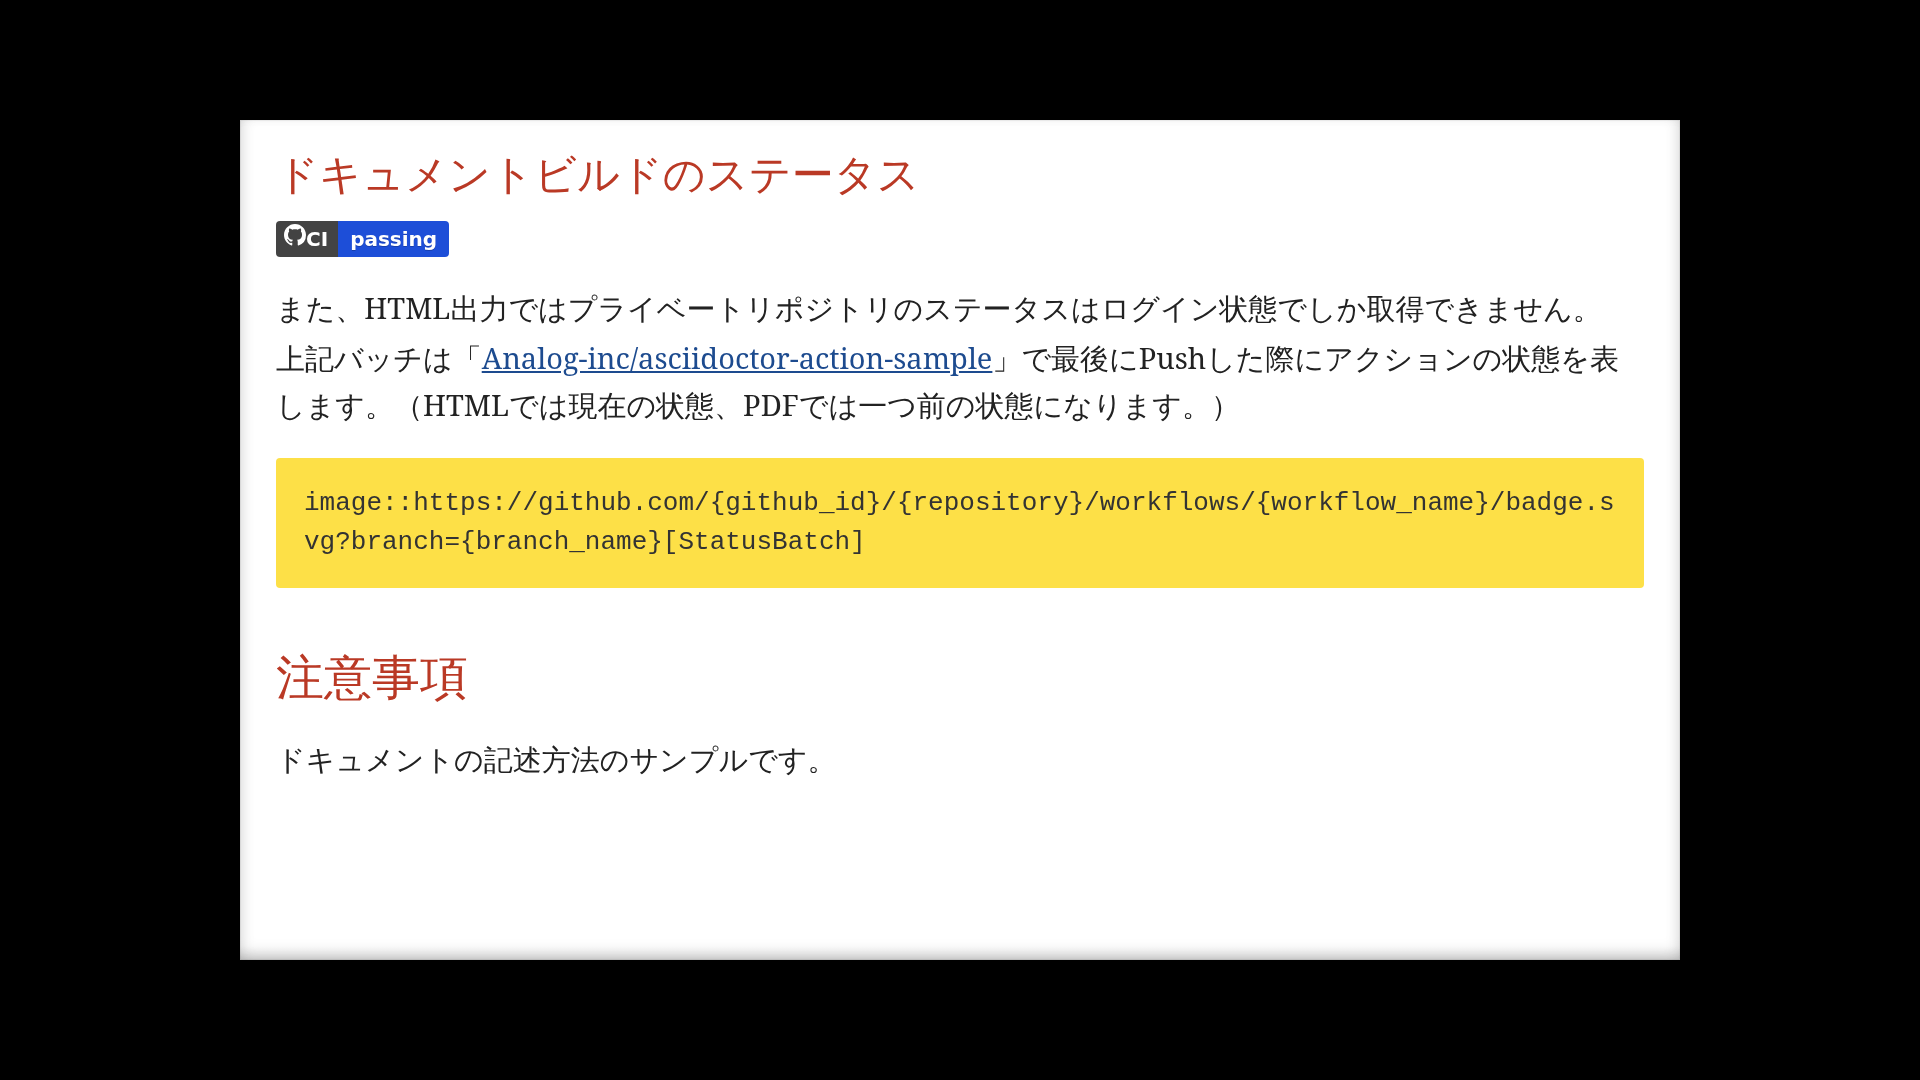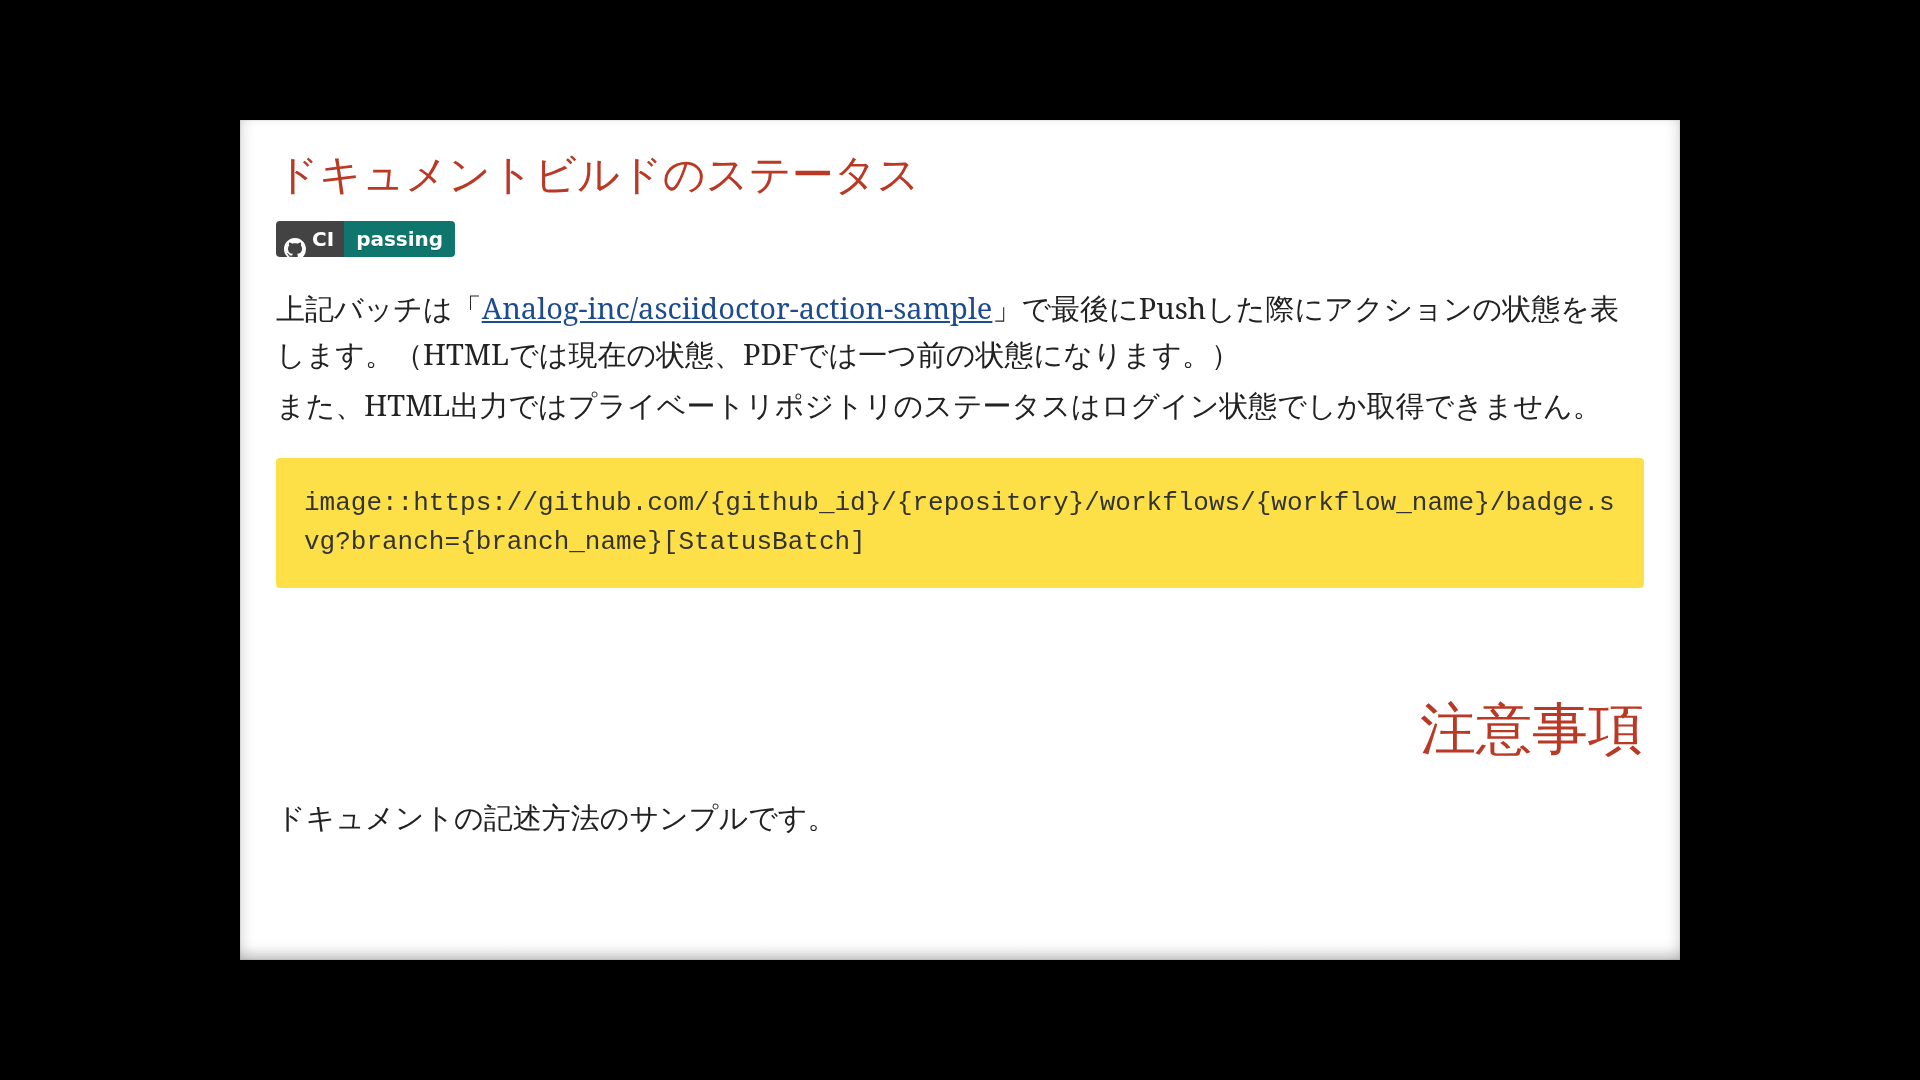--- a/index.html
+++ b/index.html
@@ -43,48 +43,46 @@
       border: 3px solid #fff;
     }
     h2.section-heading {
       color: #ba3925;
       font-weight: 400;
       font-size: 42px;
       margin-bottom: 18px;
       font-family: "Noto Sans", "Open Sans", sans-serif;
     }
     h2.section-heading.large {
-      font-size: 56px;
-      margin-top: 100px;
+      font-size: 48px;
+      margin-top: 55px;
       margin-bottom: 26px;
-      text-align: right;
     }
     .badge {
       display: inline-flex;
       align-items: stretch;
       border-radius: 4px;
       overflow: hidden;
       font-family: "DejaVu Sans", Verdana, sans-serif;
       font-size: 20px;
       font-weight: 600;
       height: 36px;
       line-height: 36px;
       margin-bottom: 28px;
       vertical-align: top;
     }
     .badge-left {
       background: #434343;
       color: #fff;
       display: inline-flex;
-      align-items: flex-end;
+      align-items: flex-start;
       padding: 0 10px 0 8px;
-      gap: 6px;
     }
     .badge-right {
-      background: #0f766e;
+      background: #1d4ed8;
       color: #fff;
       padding: 0 12px;
       display: inline-flex;
       align-items: center;
       text-shadow: 0 1px 0 rgba(0,0,0,0.2);
     }
     .gh-icon {
       width: 22px;
       height: 22px;
       display: inline-block;
@@ -140,24 +138,24 @@
         <span class="gh-icon">
           <svg viewBox="0 0 16 16" width="22" height="22" fill="#fff" aria-hidden="true">
             <path d="M8 0C3.58 0 0 3.58 0 8c0 3.54 2.29 6.53 5.47 7.59.4.07.55-.17.55-.38 0-.19-.01-.82-.01-1.49-2.01.37-2.53-.49-2.69-.94-.09-.23-.48-.94-.82-1.13-.28-.15-.68-.52-.01-.53.63-.01 1.08.58 1.23.82.72 1.21 1.87.87 2.33.66.07-.52.28-.87.51-1.07-1.78-.2-3.64-.89-3.64-3.95 0-.87.31-1.59.82-2.15-.08-.2-.36-1.02.08-2.12 0 0 .67-.21 2.2.82.64-.18 1.32-.27 2-.27.68 0 1.36.09 2 .27 1.53-1.04 2.2-.82 2.2-.82.44 1.1.16 1.92.08 2.12.51.56.82 1.27.82 2.15 0 3.07-1.87 3.75-3.65 3.95.29.25.54.73.54 1.48 0 1.07-.01 1.93-.01 2.2 0 .21.15.46.55.38A8.013 8.013 0 0 0 16 8c0-4.42-3.58-8-8-8z"></path>
           </svg>
         </span>
         <span>CI</span>
       </span>
       <span class="badge-right">passing</span>
     </span>
 
+    <p class="paragraph">また、HTML出力ではプライベートリポジトリのステータスはログイン状態でしか取得できません。</p>
     <p class="paragraph">
       <span>上記バッチは「</span><a href="#">Analog-inc/asciidoctor-action-sample</a><span>」で最後にPushした際にアクションの状態を表します。（HTMLでは現在の状態、PDFでは一つ前の状態になります。）</span>
     </p>
-    <p class="paragraph">また、HTML出力ではプライベートリポジトリのステータスはログイン状態でしか取得できません。</p>
 
     <div class="code-block">image::https://github.com/{github_id}/{repository}/workflows/{workflow_name}/badge.svg?branch={branch_name}[StatusBatch]</div>
 
     <h2 class="section-heading large">注意事項</h2>
 
     <p class="paragraph">ドキュメントの記述方法のサンプルです。</p>
 
     
 
   </div>

